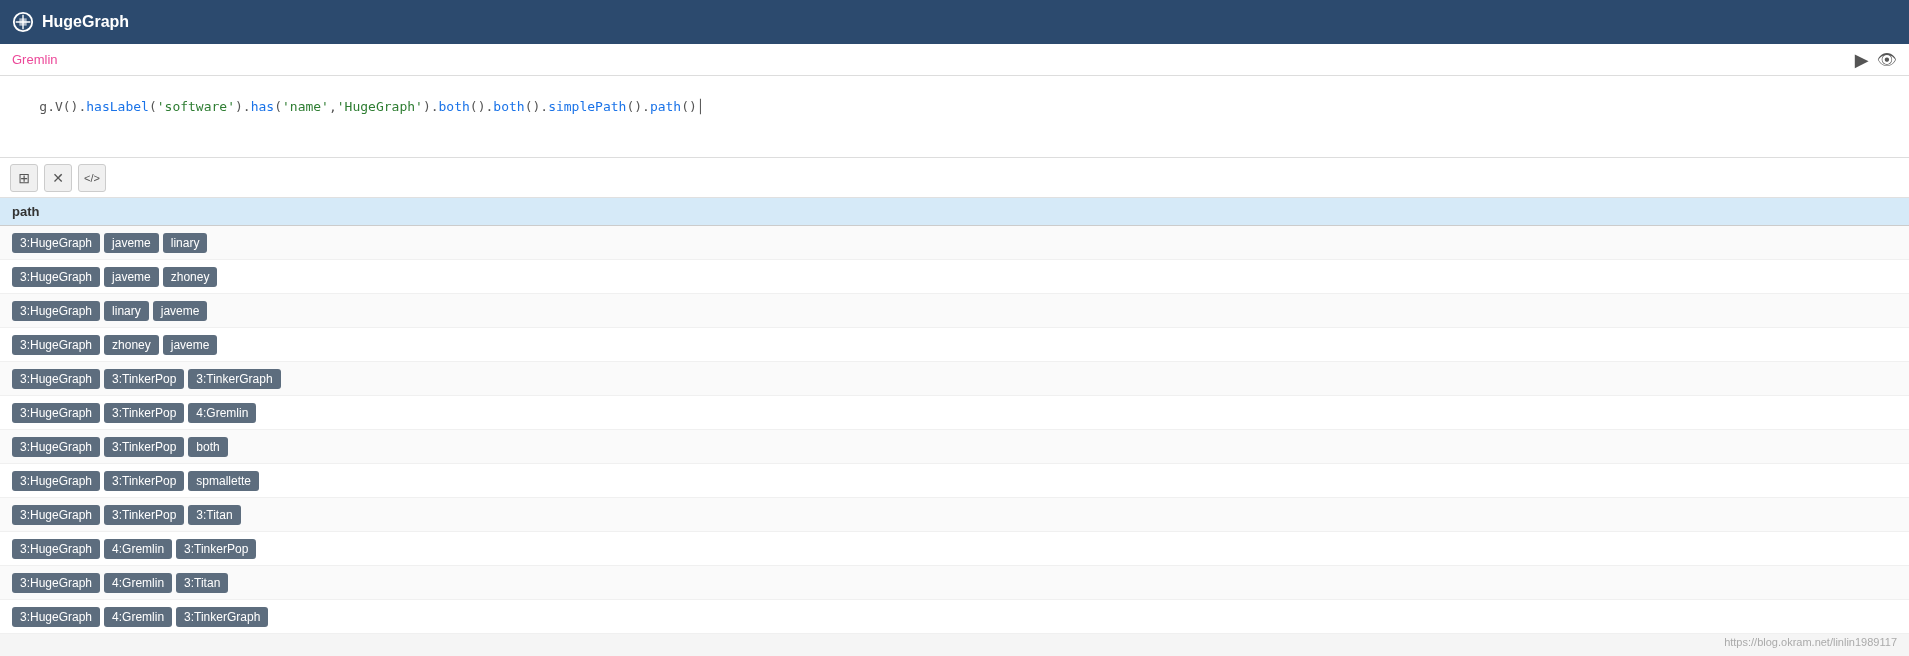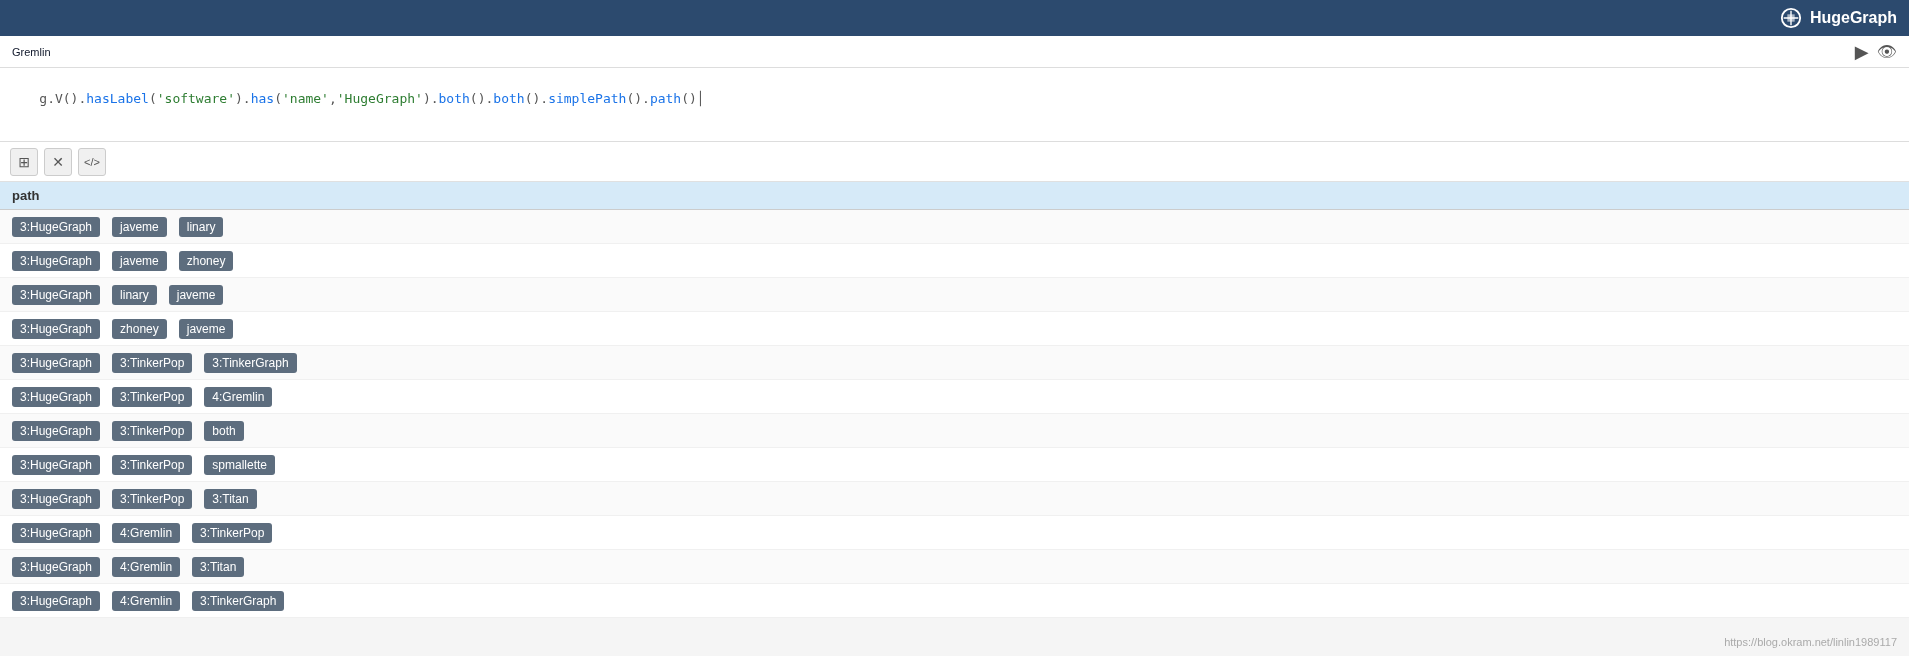--- a/index.html
+++ b/index.html
@@ -5,22 +5,21 @@
     * { margin: 0; padding: 0; box-sizing: border-box; }
     body { font-family: Arial, sans-serif; font-size: 13px; background: #f5f5f5; }
 
     
     #header {
       background: #2c4a6e;
       color: white;
       display: flex;
       align-items: center;
       padding: 0 12px;
-      height: 36px;
-      justify-content: flex-end;
+      height: 44px;
     }
     #header .logo-icon {
       width: 22px;
       height: 22px;
       margin-right: 8px;
     }
     #header .title {
       font-size: 16px;
       font-weight: bold;
       color: white;
@@ -30,39 +29,39 @@
     #gremlin-bar {
       background: #ffffff;
       border-bottom: 1px solid #ddd;
       padding: 4px 12px;
       display: flex;
       align-items: center;
       justify-content: space-between;
       height: 32px;
     }
     #gremlin-bar .gremlin-label {
-      font-size: 11px;
-      color: #0f172a;
+      font-size: 13px;
+      color: #ec4899;
     }
     #gremlin-bar .bar-actions {
       display: flex;
       align-items: center;
       gap: 8px;
     }
     #gremlin-bar .bar-actions span {
       cursor: pointer;
       font-size: 16px;
       color: #555;
     }
 
     
     #query-area {
       background: #ffffff;
       border-bottom: 1px solid #ddd;
-      padding: 4px 8px 16px 8px;
+      padding: 4px 8px 24px 8px;
       min-height: 60px;
     }
 
     
     #toolbar {
       background: #ffffff;
       border-bottom: 1px solid #e0e0e0;
       padding: 6px 10px;
       display: flex;
       align-items: center;
@@ -98,21 +97,21 @@
       border-bottom: 1px solid #ccc;
     }
 
     
     .result-row {
       padding: 6px 12px;
       border-bottom: 1px solid #f0f0f0;
       display: flex;
       align-items: center;
       flex-wrap: wrap;
-      gap: 12px;
+      gap: 4px;
       min-height: 34px;
     }
     .result-row:nth-child(even) { background: #fafafa; }
     .result-row:nth-child(odd) { background: #ffffff; }
 
     
     .tag {
       background: #5d6d7e;
       color: #ffffff;
       padding: 3px 8px;

